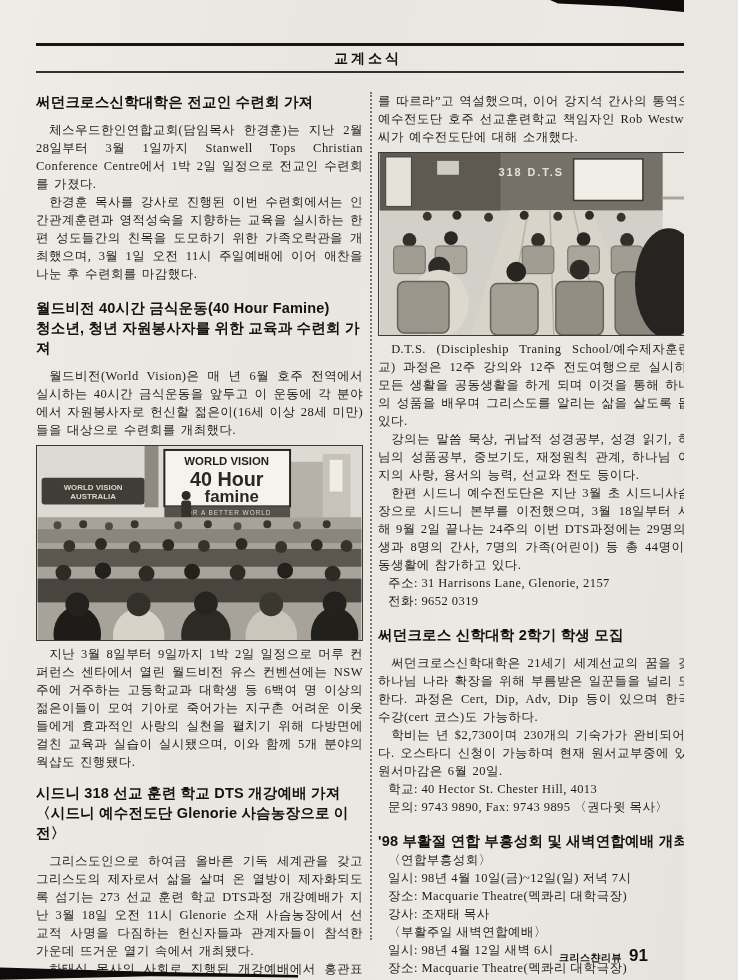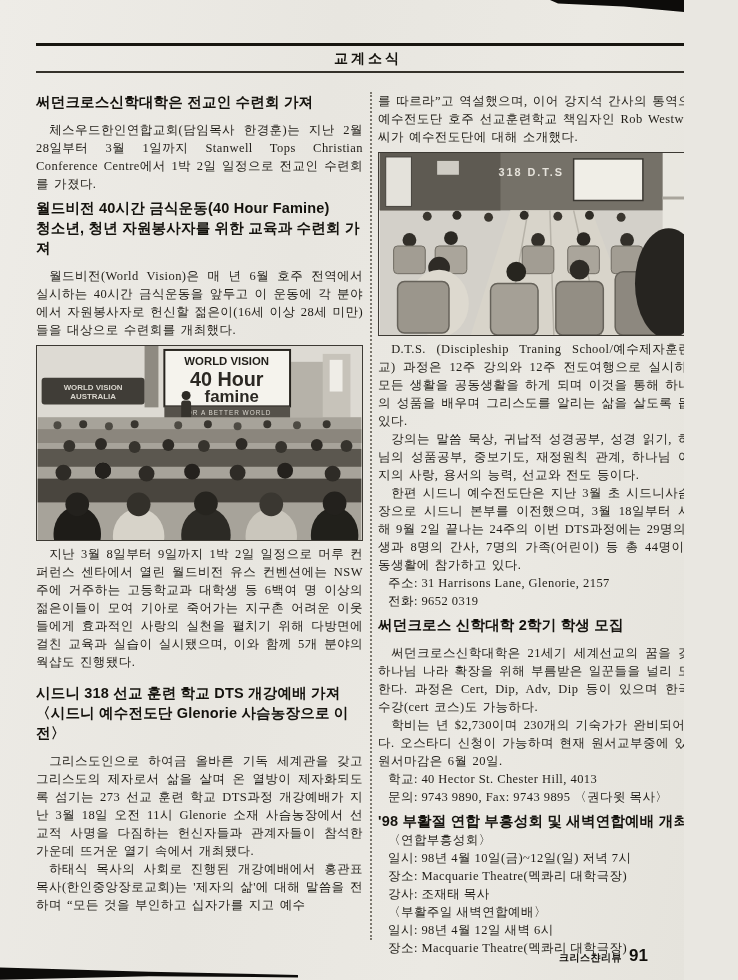--- a/index.html
+++ b/index.html
@@ -37,21 +37,21 @@
   }
   .columns{ position:absolute; left:36px; top:92px; width:668px; display:flex; }
   .col{ width:327px; }
   .col.left{ margin-right:15px; }
   .col.right{ margin-left:0; width:326px; }
   .headline{
     font-family:"Liberation Sans", sans-serif; font-weight:bold;
     font-size:14.5px; line-height:20px; letter-spacing:0.2px; color:#14120d;
   }
   .hl-line{ display:block; }
-  .gap-top{ margin-top:5px; }
+  .gap-top{ margin-top:15px; }
   .gap-top-sm{ margin-top:12px; }
   p.body{
     font-size:12.5px; line-height:18px; text-align:justify; text-indent:1.05em;
     letter-spacing:0.45px; word-spacing:1.5px; color:#201d17;
   }
   p.body.after-head{ margin-top:9px; }
   .info-line{
     font-size:12.5px; line-height:18px; padding-left:10px;
     letter-spacing:0.45px; color:#201d17;
   }
@@ -83,20 +83,21 @@
   </header>
 
   <div class="col-divider"></div>
 
   <main class="columns">
 
     <section class="col left">
 
       <h2 class="headline">써던크로스신학대학은 전교인 수련회 가져</h2>
       <p class="body after-head">체스우드한인연합교회(담임목사 한경훈)는 지난 2월 28일부터 3월 1일까지 Stanwell Tops Christian Conference Centre에서 1박 2일 일정으로 전교인 수련회를 가졌다.</p>
+      <p class="body">한경훈 목사를 강사로 진행된 이번 수련회에서는 인간관계훈련과 영적성숙을 지향하는 교육을 실시하는 한편 성도들간의 친목을 도모하기 위한 가족오락관을 개최했으며, 3월 1일 오전 11시 주일예배에 이어 애찬을 나눈 후 수련회를 마감했다.</p>
 
       <h2 class="headline gap-top">
         <span class="hl-line">월드비전  40시간 금식운동(40 Hour Famine)</span>
         <span class="hl-line">청소년, 청년 자원봉사자를 위한 교육과 수련회 가져</span>
       </h2>
       <p class="body after-head">월드비전(World Vision)은 매 년 6월 호주 전역에서 실시하는 40시간 금식운동을 앞두고 이 운동에 각 분야에서 자원봉사자로 헌신할 젊은이(16세 이상 28세 미만)들을 대상으로 수련회를 개최했다.</p>
 
       <figure class="photo">
         <svg class="photo-frame" width="327" height="196" viewBox="0 0 327 196">
           <rect width="327" height="196" fill="#ccc9c1"></rect>

